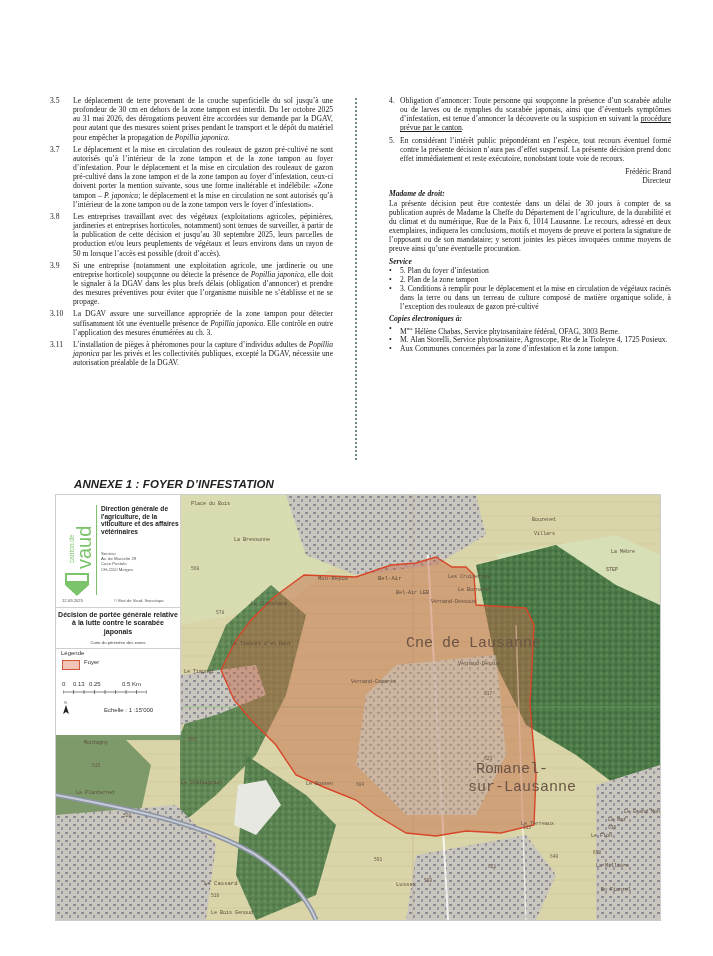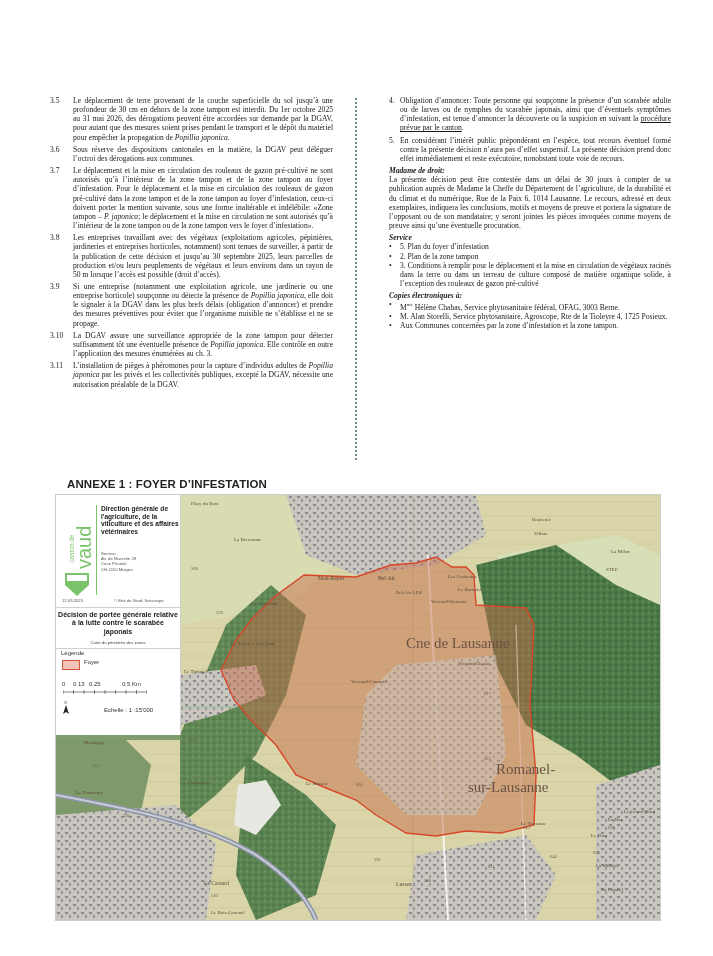--- a/index.html
+++ b/index.html
@@ -15,21 +15,21 @@
   .r-item .txt { flex:1; }
   i { }
   .u { text-decoration:underline; }
   .sign { text-align:right; margin-top:4px; margin-bottom:4px; }
   .h { font-weight:bold; font-style:italic; margin-top:3px; }
   ul { margin:0; padding:0; list-style:none; }
   ul li { display:flex; }
   ul li .b { width:11px; flex:0 0 11px; }
   ul li .t { flex:1; }
   .divider { position:absolute; left:355px; top:98px; height:362px; width:0; border-left:2px dotted #6b8f7a; }
-  .annex-title { position:absolute; left:67px; top:478px; font-family:"Liberation Sans", sans-serif; font-size:11.5px; font-weight:bold; color:#222; letter-spacing:0.1px; }
+  .annex-title { position:absolute; left:74px; top:478px; font-family:"Liberation Sans", sans-serif; font-size:11.5px; font-weight:bold; color:#222; letter-spacing:0.1px;font-style:italic; }
   .map-frame { position:absolute; left:55px; top:494px; width:604px; height:425px; overflow:hidden; background:#cfd3a8; border:1px solid #cccccc; }
   .map-svg { position:absolute; left:0; top:0; }
   .panel { position:absolute; left:0; top:0; width:124px; height:240px; background:#ffffff; border-right:1px solid #d0d0d0; font-family:"Liberation Sans", sans-serif; }
   .panel .logo-box { position:absolute; left:5px; top:8px; width:32px; height:95px; }
   .panel .green-bar { position:absolute; left:40px; top:10px; width:1px; height:90px; background:#7cc46b; }
   .panel .dept { position:absolute; left:45px; top:10px; width:78px; font-size:6.6px; font-weight:bold; line-height:7.6px; color:#222; }
   .panel .addr { position:absolute; left:45px; top:56px; font-size:4.3px; line-height:5.2px; color:#555; }
   .panel .date { position:absolute; left:6px; top:103px; font-size:4.2px; color:#555; }
   .panel .copy { position:absolute; left:58px; top:103px; font-size:4.2px; color:#555; }
   .panel .sep { position:absolute; left:0; top:112px; width:124px; height:1px; background:#cfcfcf; }
@@ -37,37 +37,33 @@
   .panel .sub { position:absolute; left:2px; top:145px; width:120px; text-align:center; font-size:4.2px; color:#444; }
   .panel .sep2 { position:absolute; left:0; top:153px; width:124px; height:1px; background:#cfcfcf; }
   .panel .legend-title { position:absolute; left:5px; top:155px; font-size:6px; color:#333; }
   .panel .legend-swatch { position:absolute; left:6px; top:165px; width:16px; height:8px; background:#f2c4b8; border:1px solid #d2553c; }
   .panel .legend-label { position:absolute; left:28px; top:164px; font-size:6px; color:#333; }
   .panel .scale-labels { position:absolute; left:6px; top:186px; width:100px; font-size:6px; color:#333; }
   .panel .scale-labels span { position:absolute; top:0; white-space:nowrap; }
   .panel .scale-bar { position:absolute; left:7px; top:195px; width:84px; height:4px; }
   .panel .north { position:absolute; left:6px; top:206px; width:8px; height:14px; }
   .panel .echelle { position:absolute; left:48px; top:212px; font-size:6px; color:#333; }
-  .lbl { position:absolute; font-family:Liberation Serif, serif; color:#5b4a3a; white-space:nowrap; }
+  .lbl { position:absolute; font-family:Liberation Mono, monospace; color:#5b4a3a; white-space:nowrap; }
   .lbl-s { font-size:5px; }
   .lbl-m { font-size:5.6px; }
   .lbl-big { font-size:15px; color:#6b5446; }
   .lbl-alt { font-size:4.6px; color:#6a5a4a; }
 </style>
 </head>
 <body>
 
 <div class="col col-left" id="leftCol">
     <div class="item">
       <div class="num">3.5</div>
       <div class="txt"><span>Le déplacement de terre provenant de la couche superficielle du sol jusqu’à une profondeur de 30 cm en dehors de la zone tampon est interdit. Du 1er octobre 2025 au 31 mai 2026, des dérogations peuvent être accordées sur demande par la DGAV, pour autant que des mesures soient prises pendant le transport et le dépôt du matériel pour empêcher la propagation de </span><i>Popillia japonica</i><span>.</span></div>
-    </div>
-    <div class="item">
-      <div class="num">3.6</div>
-      <div class="txt"><span>Sous réserve des dispositions cantonales en la matière, la DGAV peut déléguer l’octroi des dérogations aux communes.</span></div>
     </div>
     <div class="item">
       <div class="num">3.7</div>
       <div class="txt"><span>Le déplacement et la mise en circulation des rouleaux de gazon pré-cultivé ne sont autorisés qu’à l’intérieur de la zone tampon et de la zone tampon au foyer d’infestation. Pour le déplacement et la mise en circulation des rouleaux de gazon pré-cultivé dans la zone tampon et de la zone tampon au foyer d’infestation, ceux-ci doivent porter la mention suivante, sous une forme inaltérable et indélébile: «Zone tampon – </span><i>P. japonica</i><span>; le déplacement et la mise en circulation ne sont autorisés qu’à l’intérieur de la zone tampon ou de la zone tampon vers le foyer d’infestation».</span></div>
     </div>
     <div class="item">
       <div class="num">3.8</div>
       <div class="txt"><span>Les entreprises travaillant avec des végétaux (exploitations agricoles, pépinières, jardineries et entreprises horticoles, notamment) sont tenues de surveiller, à partir de la publication de cette décision et jusqu’au 30 septembre 2025, leurs parcelles de production et/ou leurs peuplements de végétaux et leurs environs dans un rayon de 50 m lorsque l’accès est possible (droit d’accès).</span></div>
     </div>
     <div class="item">
@@ -90,20 +86,24 @@
   <div id="rightItems">
       <div class="r-item">
         <div class="num">4.</div>
         <div class="txt"><span>Obligation d’annoncer: Toute personne qui soupçonne la présence d’un scarabée adulte ou de larves ou de nymphes du scarabée japonais, ainsi que d’éventuels symptômes d’infestation, est tenue d’annoncer la découverte ou la suspicion en suivant la </span><span class="u">procédure prévue par le canton</span><span>.</span></div>
       </div>
       <div class="r-item">
         <div class="num">5.</div>
         <div class="txt"><span>En considérant l’intérêt public prépondérant en l’espèce, tout recours éventuel formé contre la présente décision n’aura pas d’effet suspensif. La présente décision prend donc effet immédiatement et reste exécutoire, nonobstant toute voie de recours.</span></div>
       </div>
     </div>
+  <div class="sign">
+    <div>Frédéric Brand</div>
+    <div>Directeur</div>
+  </div>
   <div class="h">Madame de droit:</div>
   <div>La présente décision peut être contestée dans un délai de 30 jours à compter de sa publication auprès de Madame la Cheffe du Département de l’agriculture, de la durabilité et du climat et du numérique, Rue de la Paix 6, 1014 Lausanne. Le recours, adressé en deux exemplaires, indiquera les conclusions, motifs et moyens de preuve et portera la signature de l’opposant ou de son mandataire; y seront jointes les pièces invoquées comme moyens de preuve ainsi qu’une éventuelle procuration.</div>
   <div class="h">Service</div>
   <ul id="annexeList">
       <li>
         <span class="b">•</span>
         <span class="t">5. Plan du foyer d’infestation</span>
       </li>
       <li>
         <span class="b">•</span>
@@ -197,21 +197,21 @@
       <div class="lbl lbl-s" style="left: 195px; top: 106px;">Le Châtelard</div>
       <div class="lbl lbl-s" style="left: 476px; top: 22px;">Bouzenet</div>
       <div class="lbl lbl-s" style="left: 478px; top: 36px;">Villars</div>
       <div class="lbl lbl-s" style="left: 555px; top: 54px;">La Mèbre</div>
       <div class="lbl lbl-s" style="left: 550px; top: 72px;">STEP</div>
       <div class="lbl lbl-s" style="left: 175px; top: 146px;">Le Timonet d'en Haut</div>
       <div class="lbl lbl-s" style="left: 128px; top: 174px;">Le Timonet</div>
       <div class="lbl lbl-big" style="left: 350px; top: 140px;">Cne de Lausanne</div>
       <div class="lbl lbl-s" style="left: 295px; top: 184px;">Vernand-Camarès</div>
       <div class="lbl lbl-s" style="left: 402px; top: 166px;">Vernand-Dessus</div>
-      <div class="lbl lbl-big" style="left: 440px; top: 266px;">Romanel-</div>
+      <div class="lbl lbl-big" style="left: 420px; top: 266px;">Romanel-</div>
       <div class="lbl lbl-big" style="left: 412px; top: 284px;">sur-Lausanne</div>
       <div class="lbl lbl-s" style="left: 465px; top: 326px;">Le Terreaux</div>
       <div class="lbl lbl-s" style="left: 552px; top: 322px;">La Naz</div>
       <div class="lbl lbl-s" style="left: 568px; top: 314px;">Le Grand Mont</div>
       <div class="lbl lbl-s" style="left: 535px; top: 338px;">Le Flon</div>
       <div class="lbl lbl-s" style="left: 540px; top: 368px;">La Millière</div>
       <div class="lbl lbl-s" style="left: 545px; top: 392px;">En Fionzel</div>
       <div class="lbl lbl-m" style="left: 340px; top: 386px;">Lussex</div>
       <div class="lbl lbl-s" style="left: 250px; top: 286px;">Le Bossen</div>
       <div class="lbl lbl-s" style="left: 28px; top: 245px;">Montagny</div>

